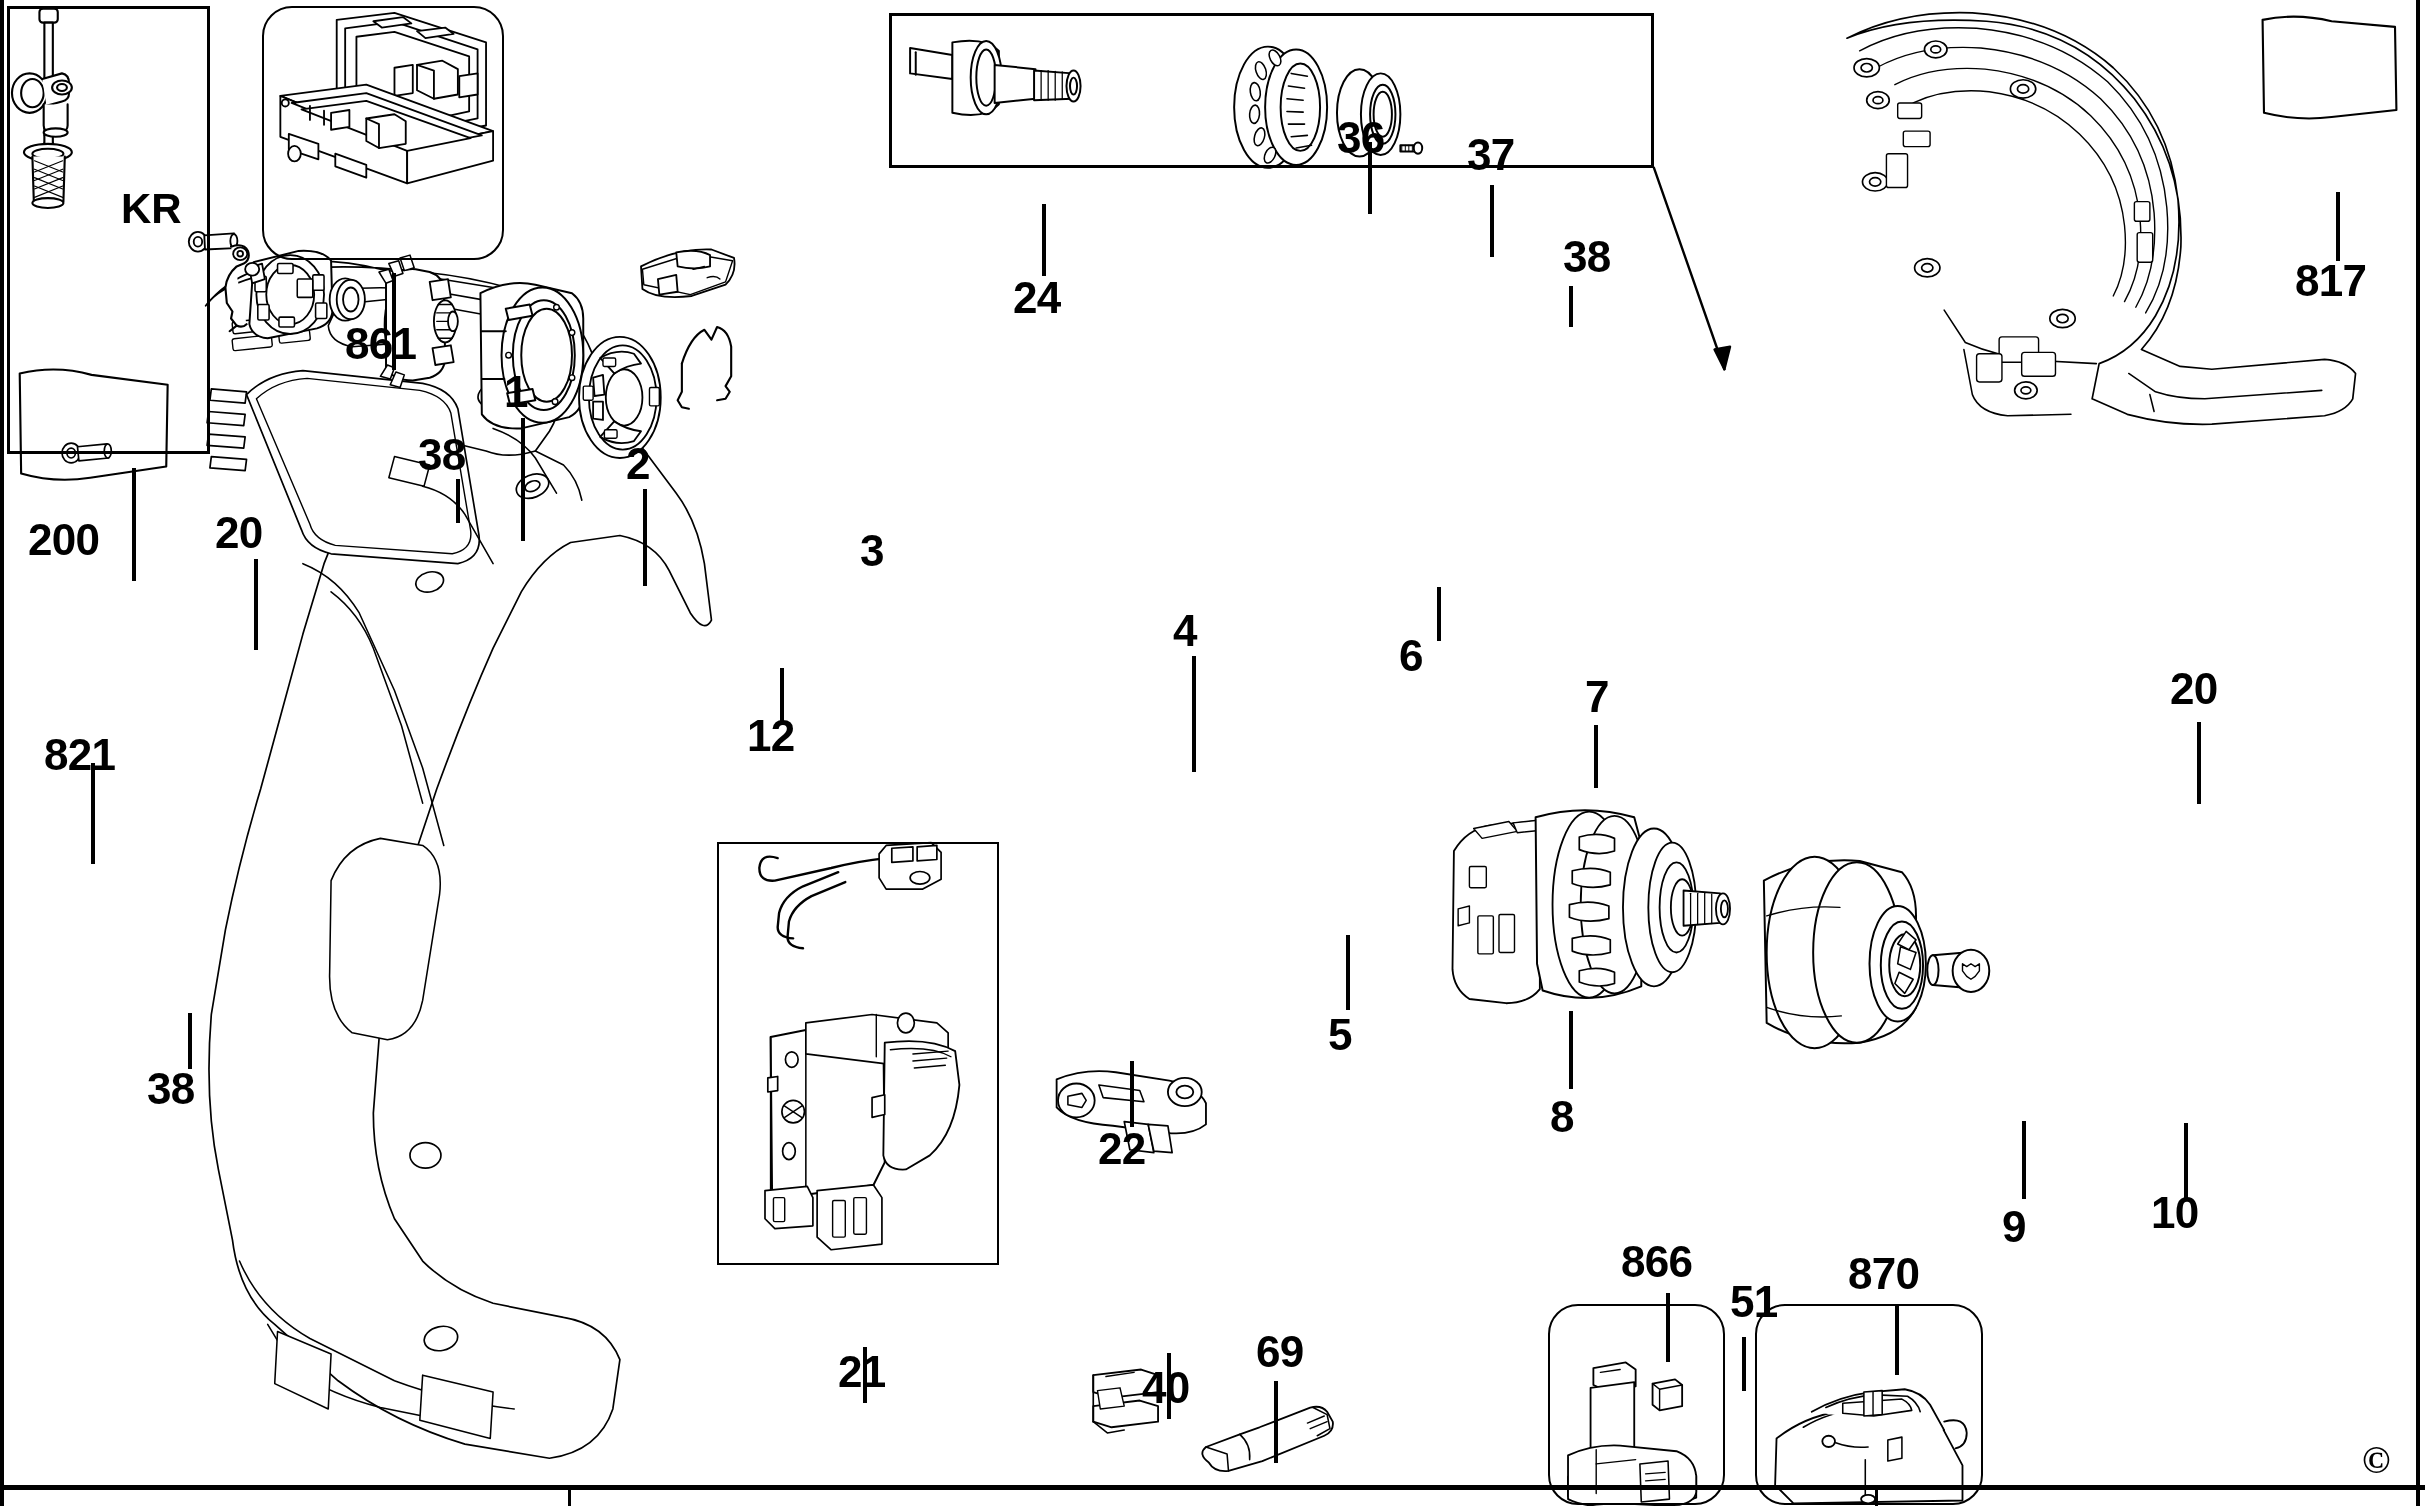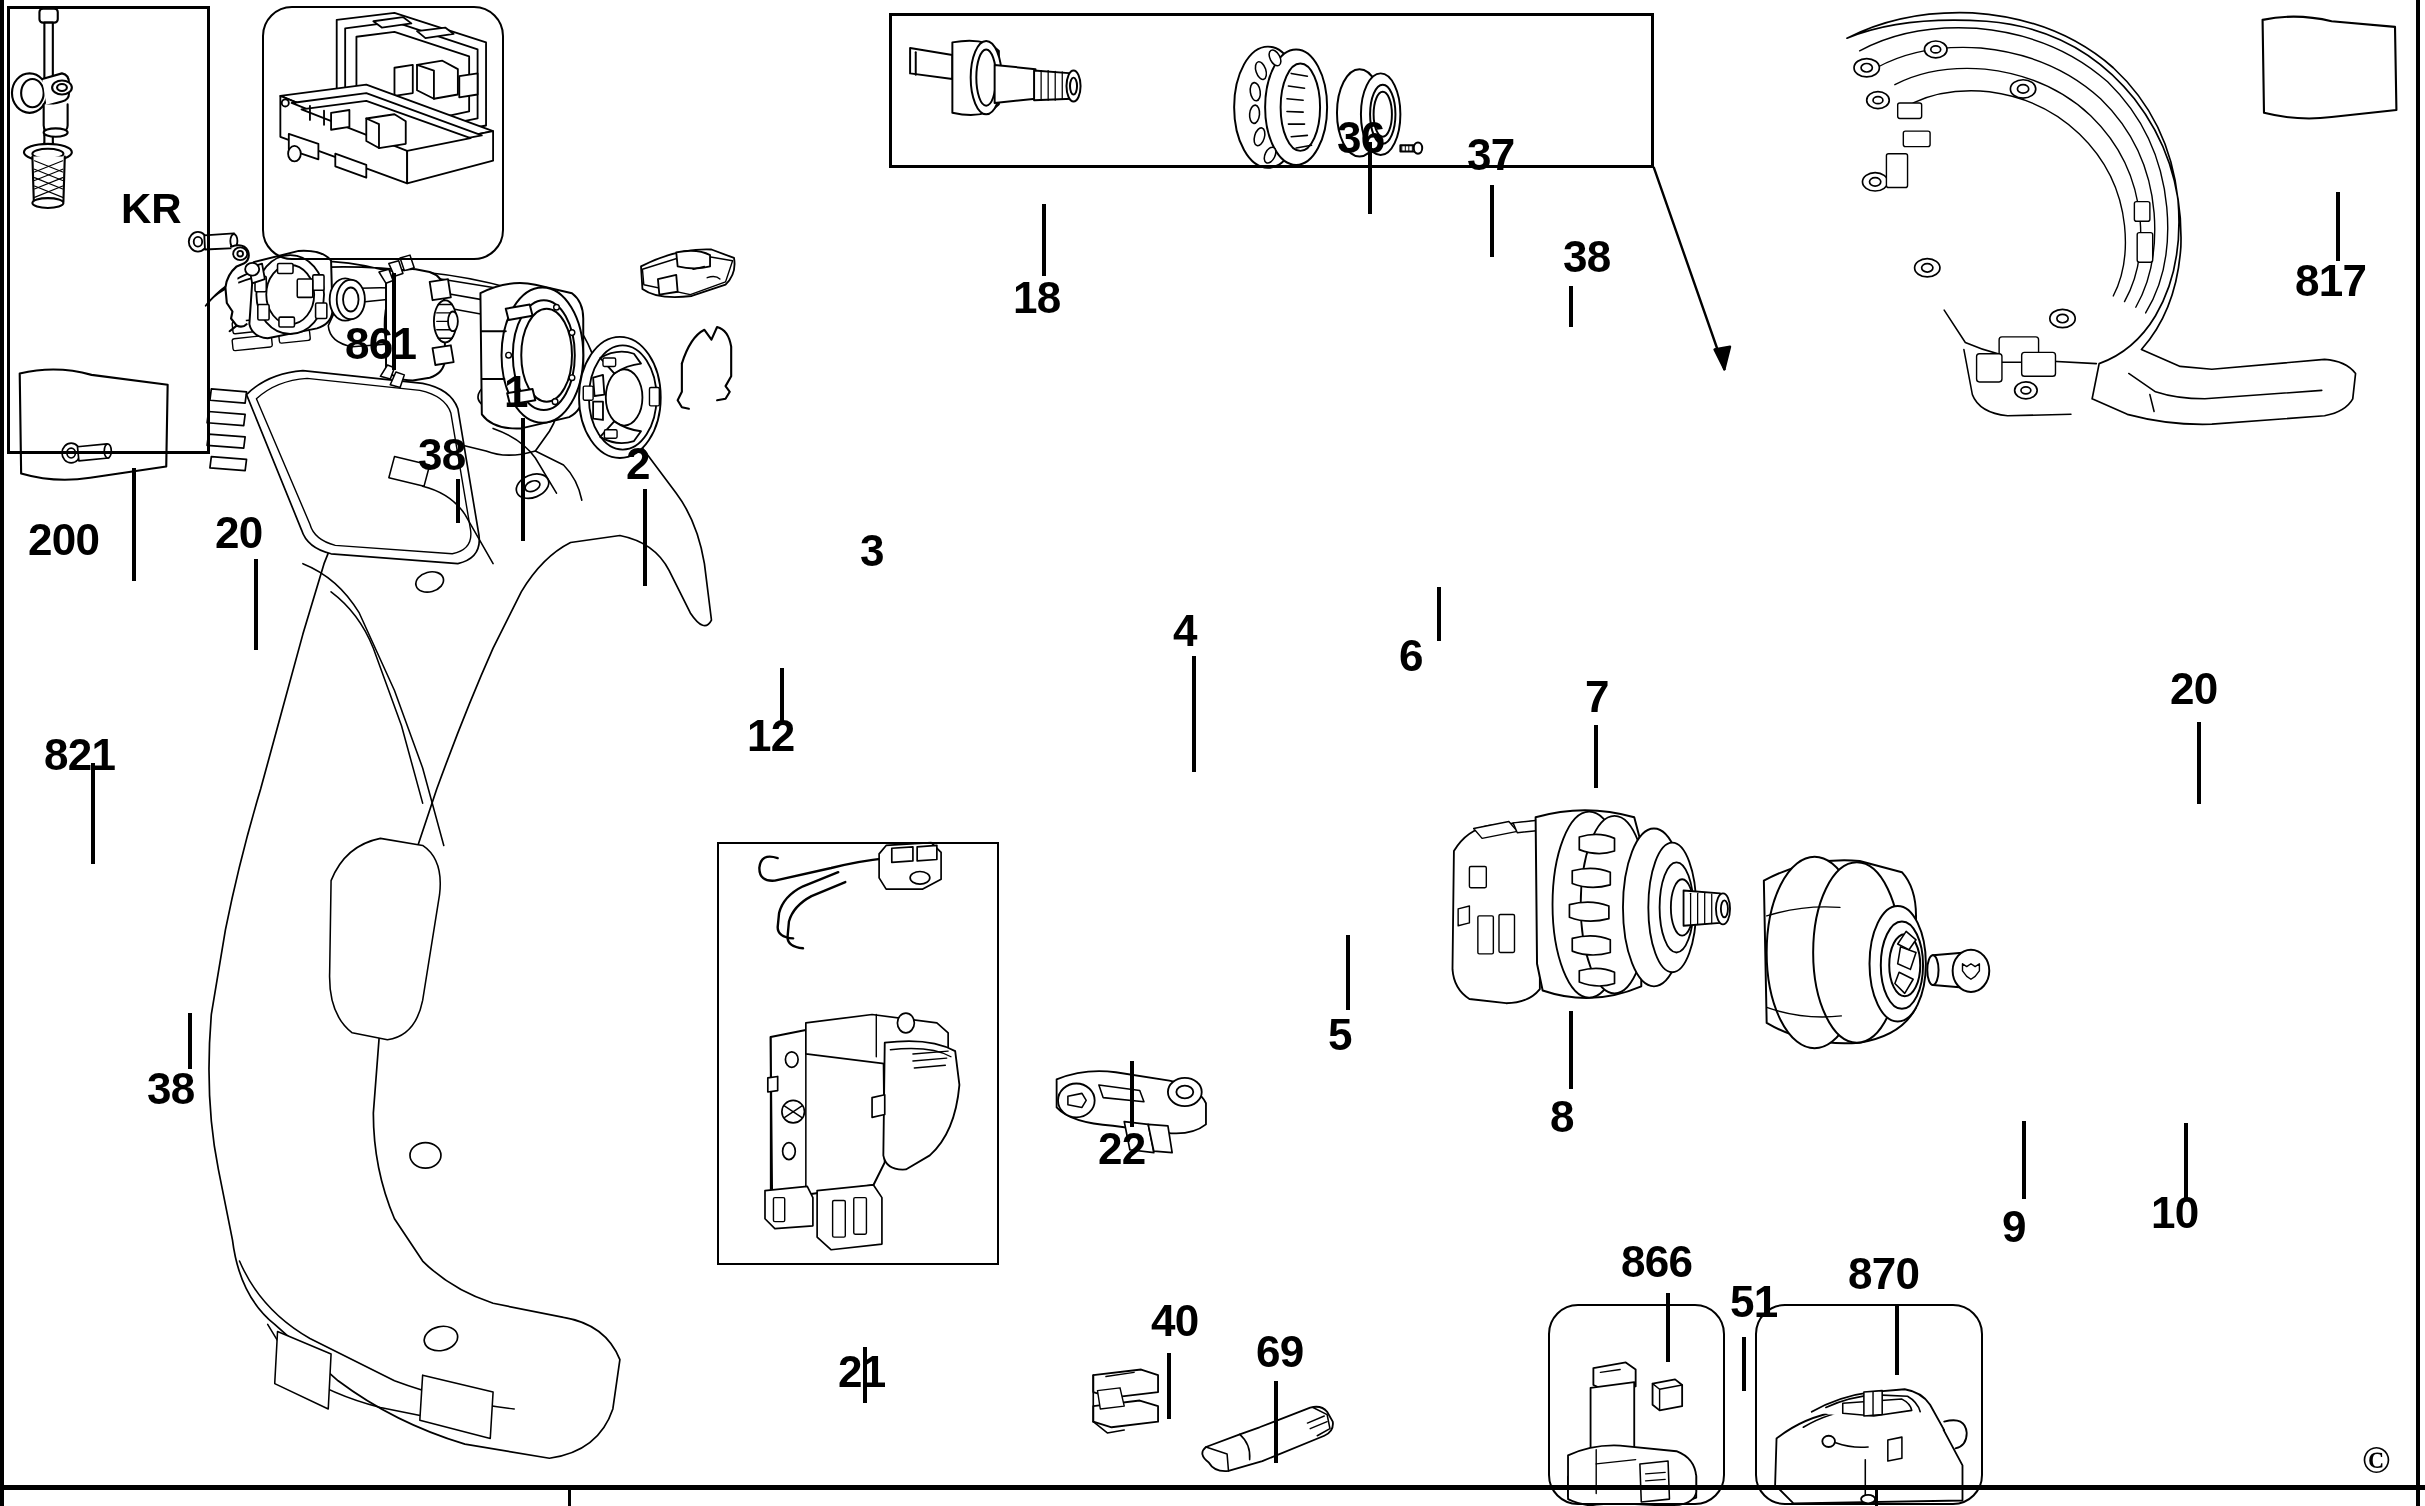--- a/index.html
+++ b/index.html
@@ -687,31 +687,31 @@
       <div class="callout" style="left: 1550px; top: 1095px;">8</div>
       <div class="leader" style="left: 1569px; top: 1011px; width: 4.2px; height: 78px;"></div>
       <div class="callout" style="left: 2002px; top: 1205px;">9</div>
       <div class="leader" style="left: 2022px; top: 1121px; width: 4.2px; height: 78px;"></div>
       <div class="callout" style="left: 2151px; top: 1191px;">10</div>
       <div class="leader" style="left: 2184px; top: 1123px; width: 4.2px; height: 75px;"></div>
       <div class="callout" style="left: 1098px; top: 1127px;">22</div>
       <div class="leader" style="left: 1130px; top: 1061px; width: 4.2px; height: 66px;"></div>
       <div class="callout" style="left: 838px; top: 1350px;">21</div>
       <div class="leader" style="left: 863px; top: 1347px; width: 4.2px; height: 56px;"></div>
-      <div class="callout" style="left: 1142px; top: 1299px; margin-left: 9px;">40</div>
+      <div class="callout" style="left: 1142px; top: 1366px;">40</div>
       <div class="leader" style="left: 1167px; top: 1353px; width: 4.2px; height: 66px;"></div>
       <div class="callout" style="left: 1256px; top: 1330px;">69</div>
       <div class="leader" style="left: 1274px; top: 1381px; width: 4.2px; height: 82px;"></div>
       <div class="callout" style="left: 1621px; top: 1240px;">866</div>
       <div class="leader" style="left: 1666px; top: 1293px; width: 4.2px; height: 69px;"></div>
       <div class="callout" style="left: 1730px; top: 1280px;">51</div>
       <div class="leader" style="left: 1742px; top: 1337px; width: 4.2px; height: 54px;"></div>
       <div class="callout" style="left: 1848px; top: 1252px;">870</div>
       <div class="leader" style="left: 1895px; top: 1306px; width: 4.2px; height: 69px;"></div>
-      <div class="callout" style="left: 1013px; top: 276px;">18</div>
+      <div class="callout" style="left: 1013px; top: 276px;">24</div>
       <div class="leader" style="left: 1042px; top: 204px; width: 4.2px; height: 72px;"></div>
       <div class="callout" style="left: 1337px; top: 88px; margin-top: 28px;">36</div>
       <div class="leader" style="left: 1368px; top: 142px; width: 4.2px; height: 72px;"></div>
       <div class="callout" style="left: 1467px; top: 133px;">37</div>
       <div class="leader" style="left: 1490px; top: 185px; width: 4.2px; height: 72px;"></div>
       <div class="callout" style="left: 1563px; top: 235px;">38</div>
       <div class="leader" style="left: 1569px; top: 286px; width: 4.2px; height: 41px;"></div>
       <div class="callout" style="left: 2295px; top: 259px;">817</div>
       <div class="leader" style="left: 2336px; top: 192px; width: 4.2px; height: 69px;"></div>
       <div class="callout" style="left: 2170px; top: 667px;">20</div>

